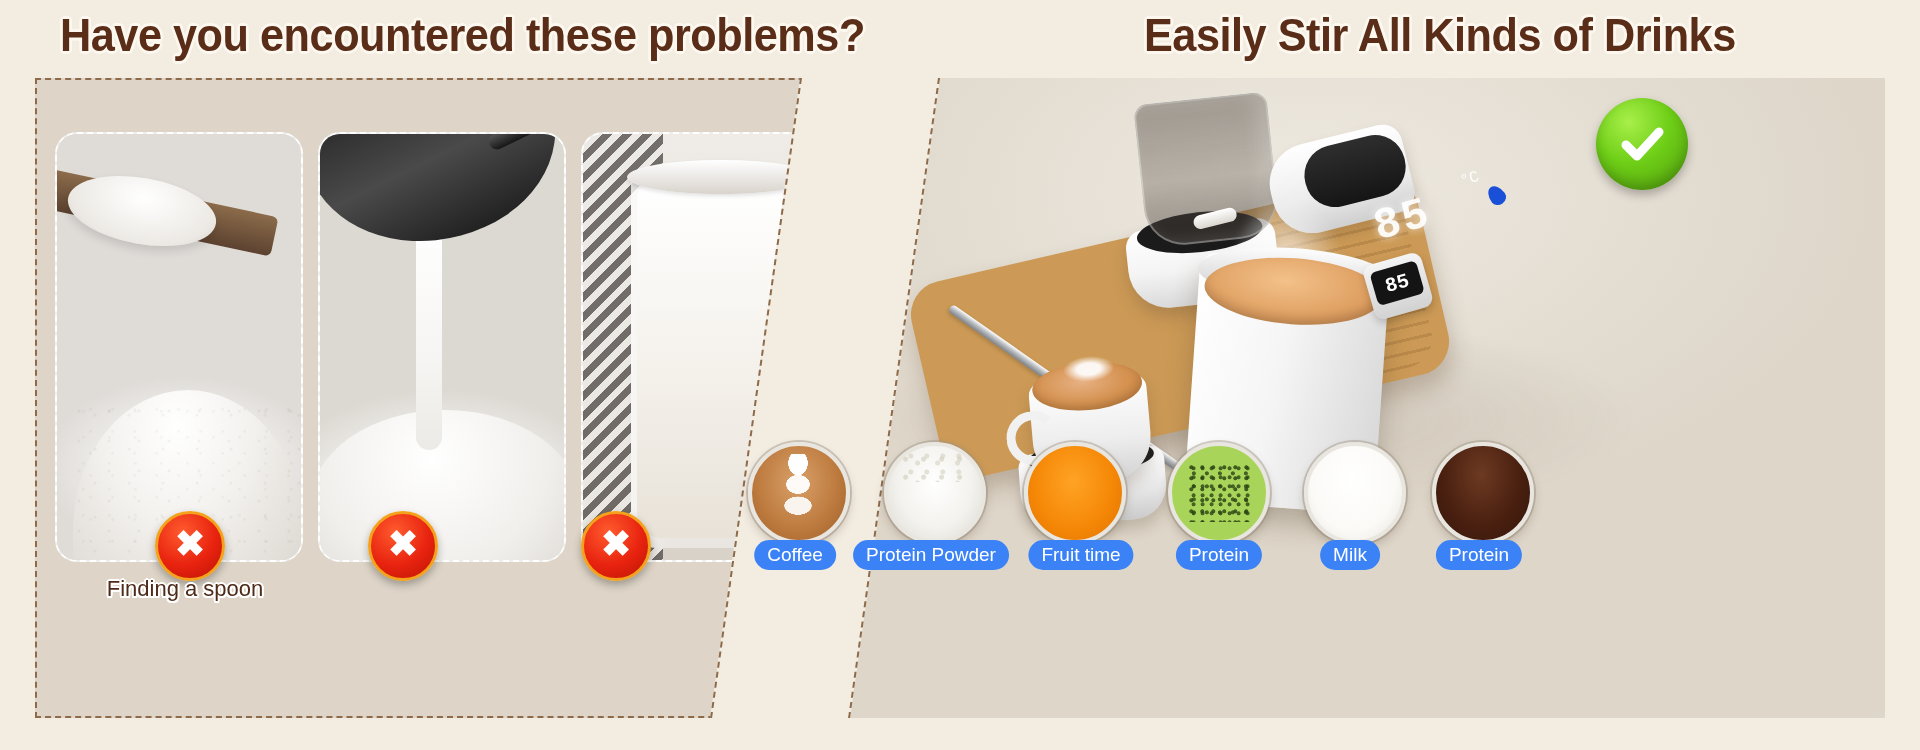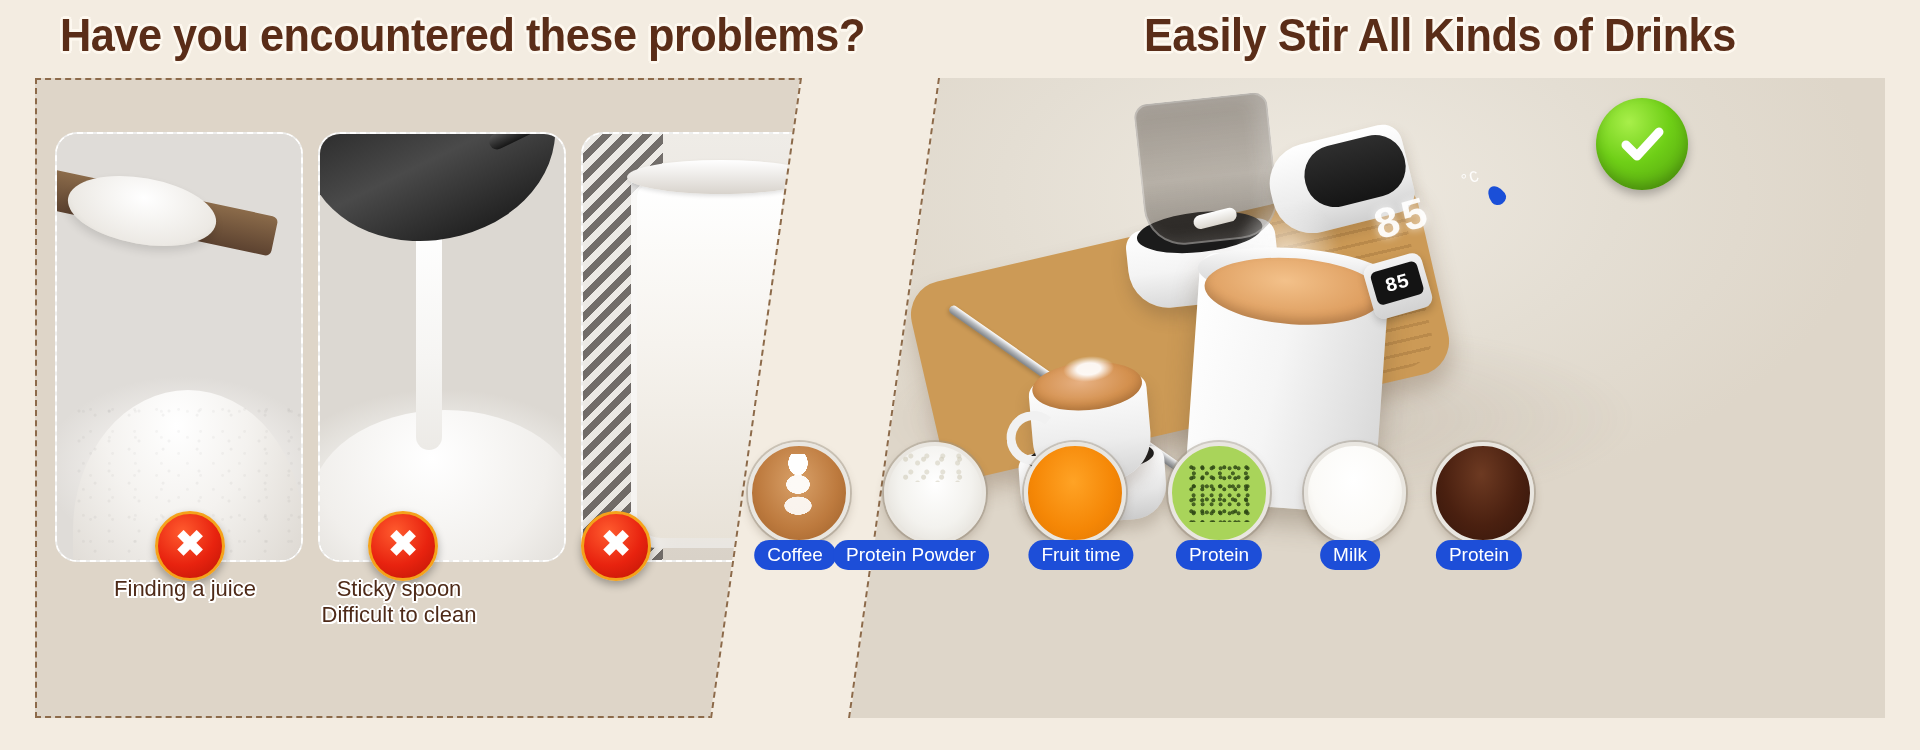--- a/index.html
+++ b/index.html
@@ -380,21 +380,21 @@
 
   
   .drink{
     position:absolute;top:442px;width:94px;height:94px;border-radius:50%;
     border:4px solid #e9e6e0;
     box-shadow:0 5px 10px rgba(90,70,50,.25), 0 0 0 2px rgba(160,150,135,.45);
     z-index:5;
   }
   .drink-label{
     position:absolute;top:540px;height:30px;
-    background:#1d4ed8;color:#ffffff;
+    background:#3b82f6;color:#ffffff;
     border-radius:16px;
     font-size:19px;line-height:30px;text-align:center;
     padding:0 13px;white-space:nowrap;
     transform:translateX(-50%);
     z-index:5;
   }
 
   #drink-0{left:748px;background:radial-gradient(ellipse at 48% 38%,#d9a169 0%,#bd7a3e 58%,#9b5e28 100%);}
   #drink-0-art{position:absolute;left:22px;top:8px;width:48px;height:76px;
     background:
@@ -462,25 +462,21 @@
       <span class="glyph">✖</span>
     </div>
     <div class="x-badge" id="x-badge-1">
       <span class="glyph">✖</span>
     </div>
     <div class="x-badge" id="x-badge-2">
       <span class="glyph">✖</span>
     </div>
 
     <div class="caption" id="caption-0">
-      <div>Finding a juice</div>
-    </div>
-    <div class="caption" id="caption-1">
-      <div>Sticky spoon</div>
-      <div>Difficult to clean</div>
+      <div>Finding a spoon</div>
     </div>
   </div>
 
   <div class="panel" id="panel-right"></div>
 
   <div id="right-inner">
     <div id="scene"></div>
     <div id="table-shadow"></div>
 
     <div id="wood-board">
@@ -542,21 +538,21 @@
       <div id="drink-1-foam"></div>
     </div>
   <div class="drink" id="drink-2"></div>
   <div class="drink" id="drink-3">
       <div id="drink-3-powder"></div>
     </div>
   <div class="drink" id="drink-4"></div>
   <div class="drink" id="drink-5"></div>
 
   <div class="drink-label" style="left:795px">Coffee</div>
-  <div class="drink-label" style="left:911px">Protein Powder</div>
+  <div class="drink-label" style="left:931px">Protein Powder</div>
   <div class="drink-label" style="left:1081px">Fruit time</div>
   <div class="drink-label" style="left:1219px">Protein</div>
   <div class="drink-label" style="left:1350px">Milk</div>
   <div class="drink-label" style="left:1479px">Protein</div>
 
   <div id="diagonal-wedge"></div>
 
 
 </div>
 

